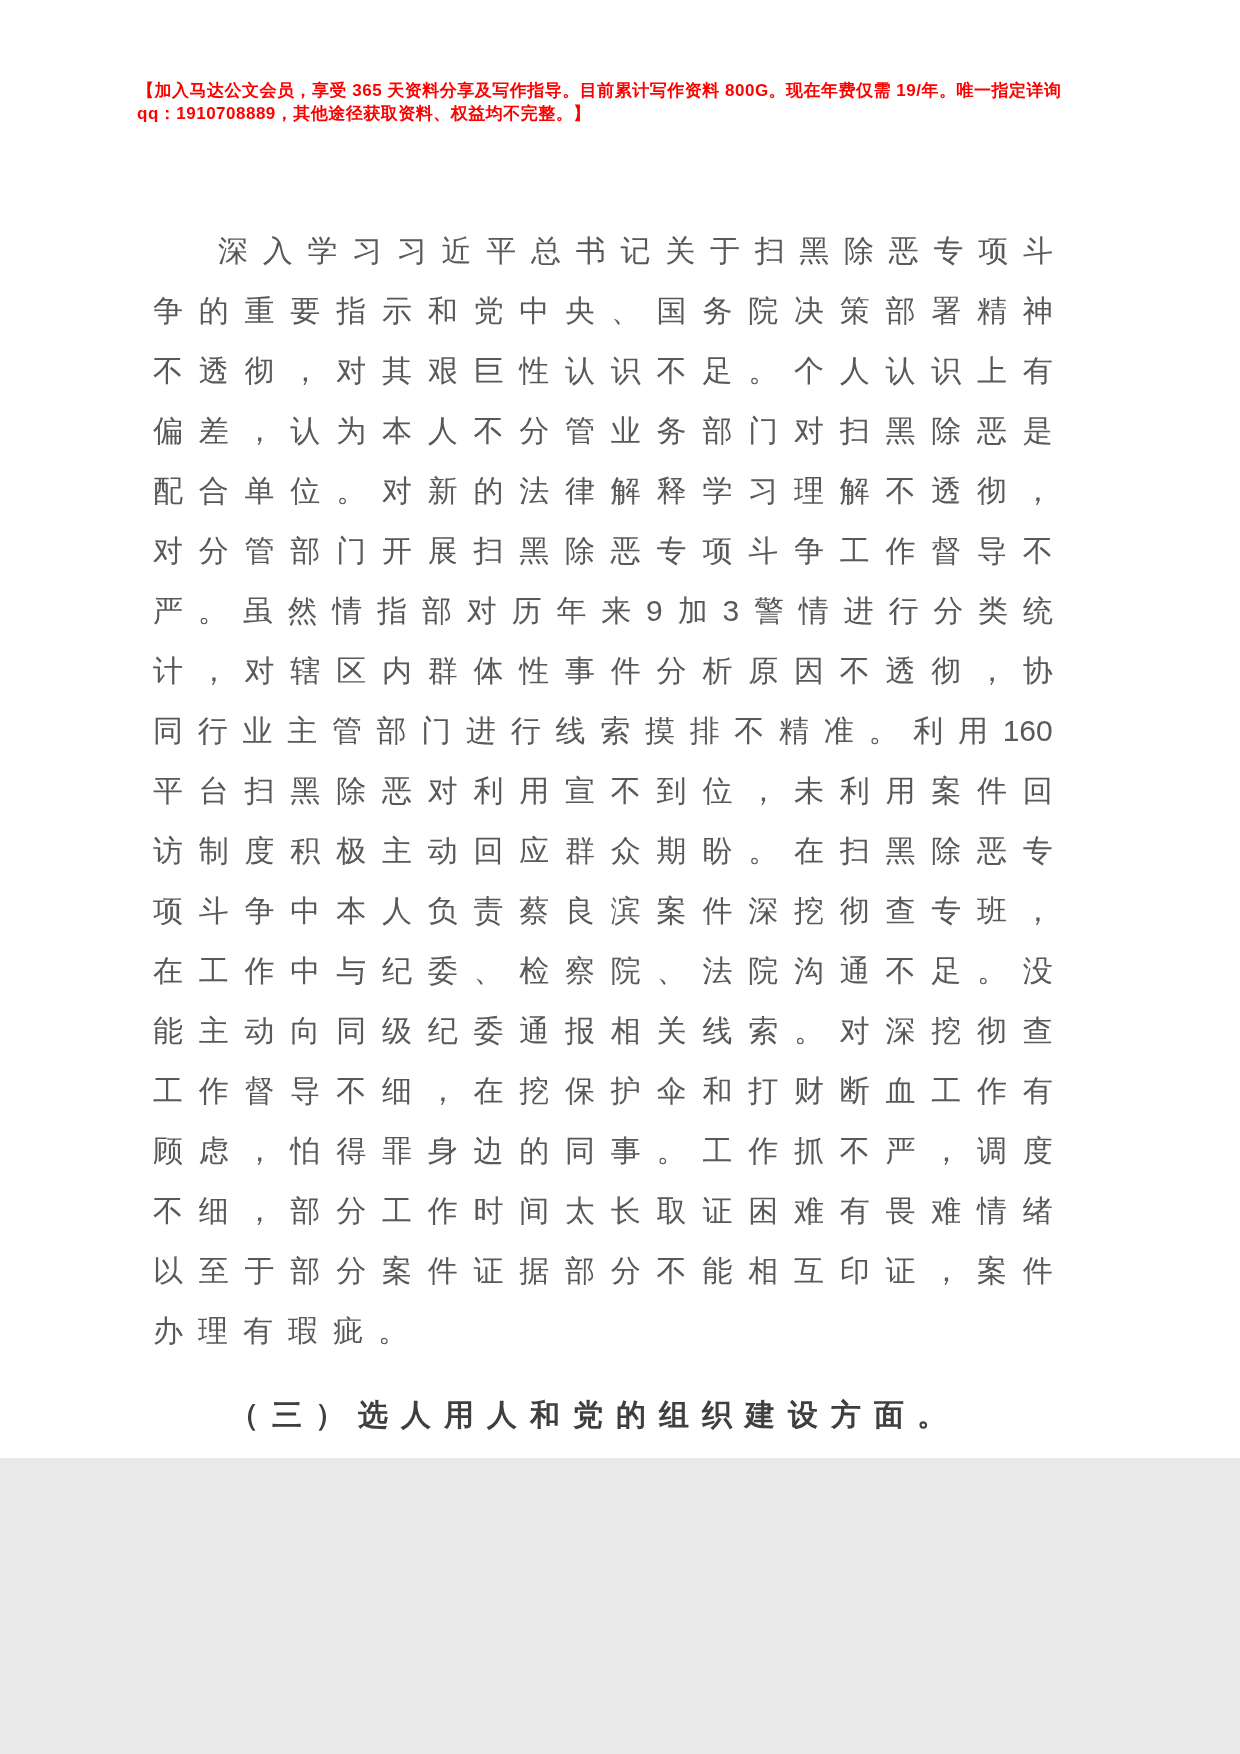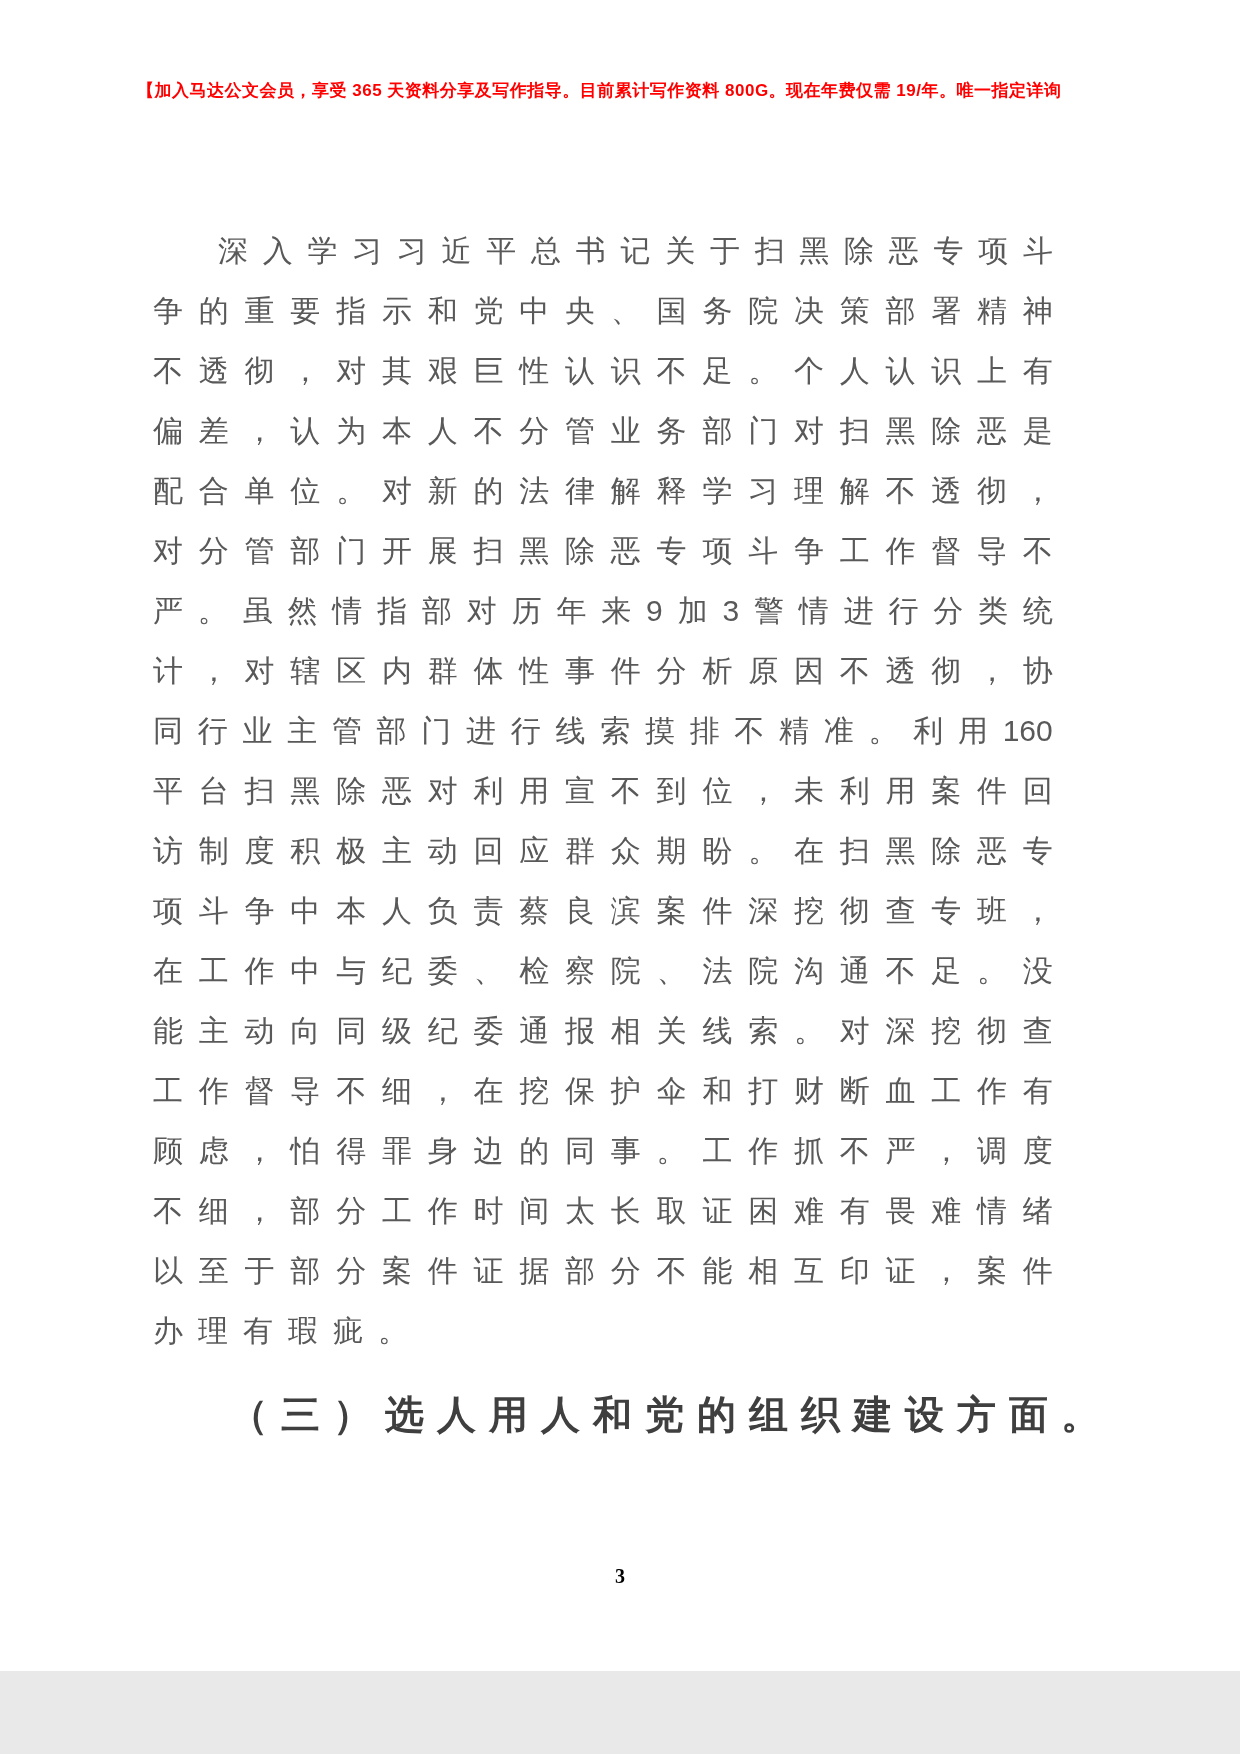--- a/index.html
+++ b/index.html
@@ -1,20 +1,20 @@
 <!DOCTYPE html>
 <html><head>
 <meta charset="utf-8">
 <style>
   * { margin: 0; padding: 0; box-sizing: border-box; }
   html, body { background: #e9e9e9; }
   .page {
     position: relative;
     width: 1240px;
-    height: 1671px;
+    height: 1458px;
     margin: 0 auto;
     background: #ffffff;
     font-family: "Liberation Sans", sans-serif;
     overflow: hidden;
   }
   
   .promo {
     position: absolute;
     left: 137px;
     top: 79px;
@@ -45,21 +45,21 @@
     gap: 15px;
   }
   .p-line span { display: inline-block; }
   
   .section-heading {
     display: flex;
     align-items: center;
     height: 60px;
     margin-top: 24px;
     padding-left: 76px;
-    font-size: 39px;
+    font-size: 30px;
     font-weight: 700;
     letter-spacing: 13px;
     white-space: nowrap;
   }
   
   .page-number {
     position: absolute;
     top: 1565px;
     left: 0;
     width: 100%;
@@ -69,20 +69,21 @@
     font-weight: 700;
   }
 </style>
 </head>
 <body>
 
 <div class="page">
 
   <div class="promo" style="color: rgb(255, 0, 0);">
       <div>【加入马达公文会员，享受 365 天资料分享及写作指导。目前累计写作资料 800G。现在年费仅需 19/年。唯一指定详询</div>
+      <div>qq：1910708889，其他途径获取资料、权益均不完整。】</div>
     </div>
 
   <div class="body-text" style="color: rgb(89, 89, 89);">
       <div class="p-line indent">
         <span>深</span>
         <span>入</span>
         <span>学</span>
         <span>习</span>
         <span>习</span>
         <span>近</span>

